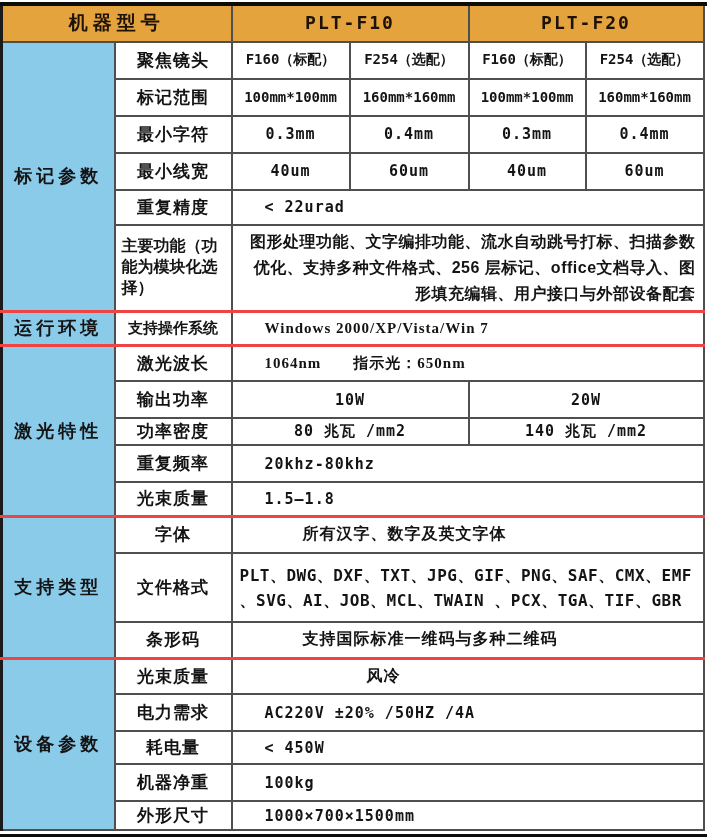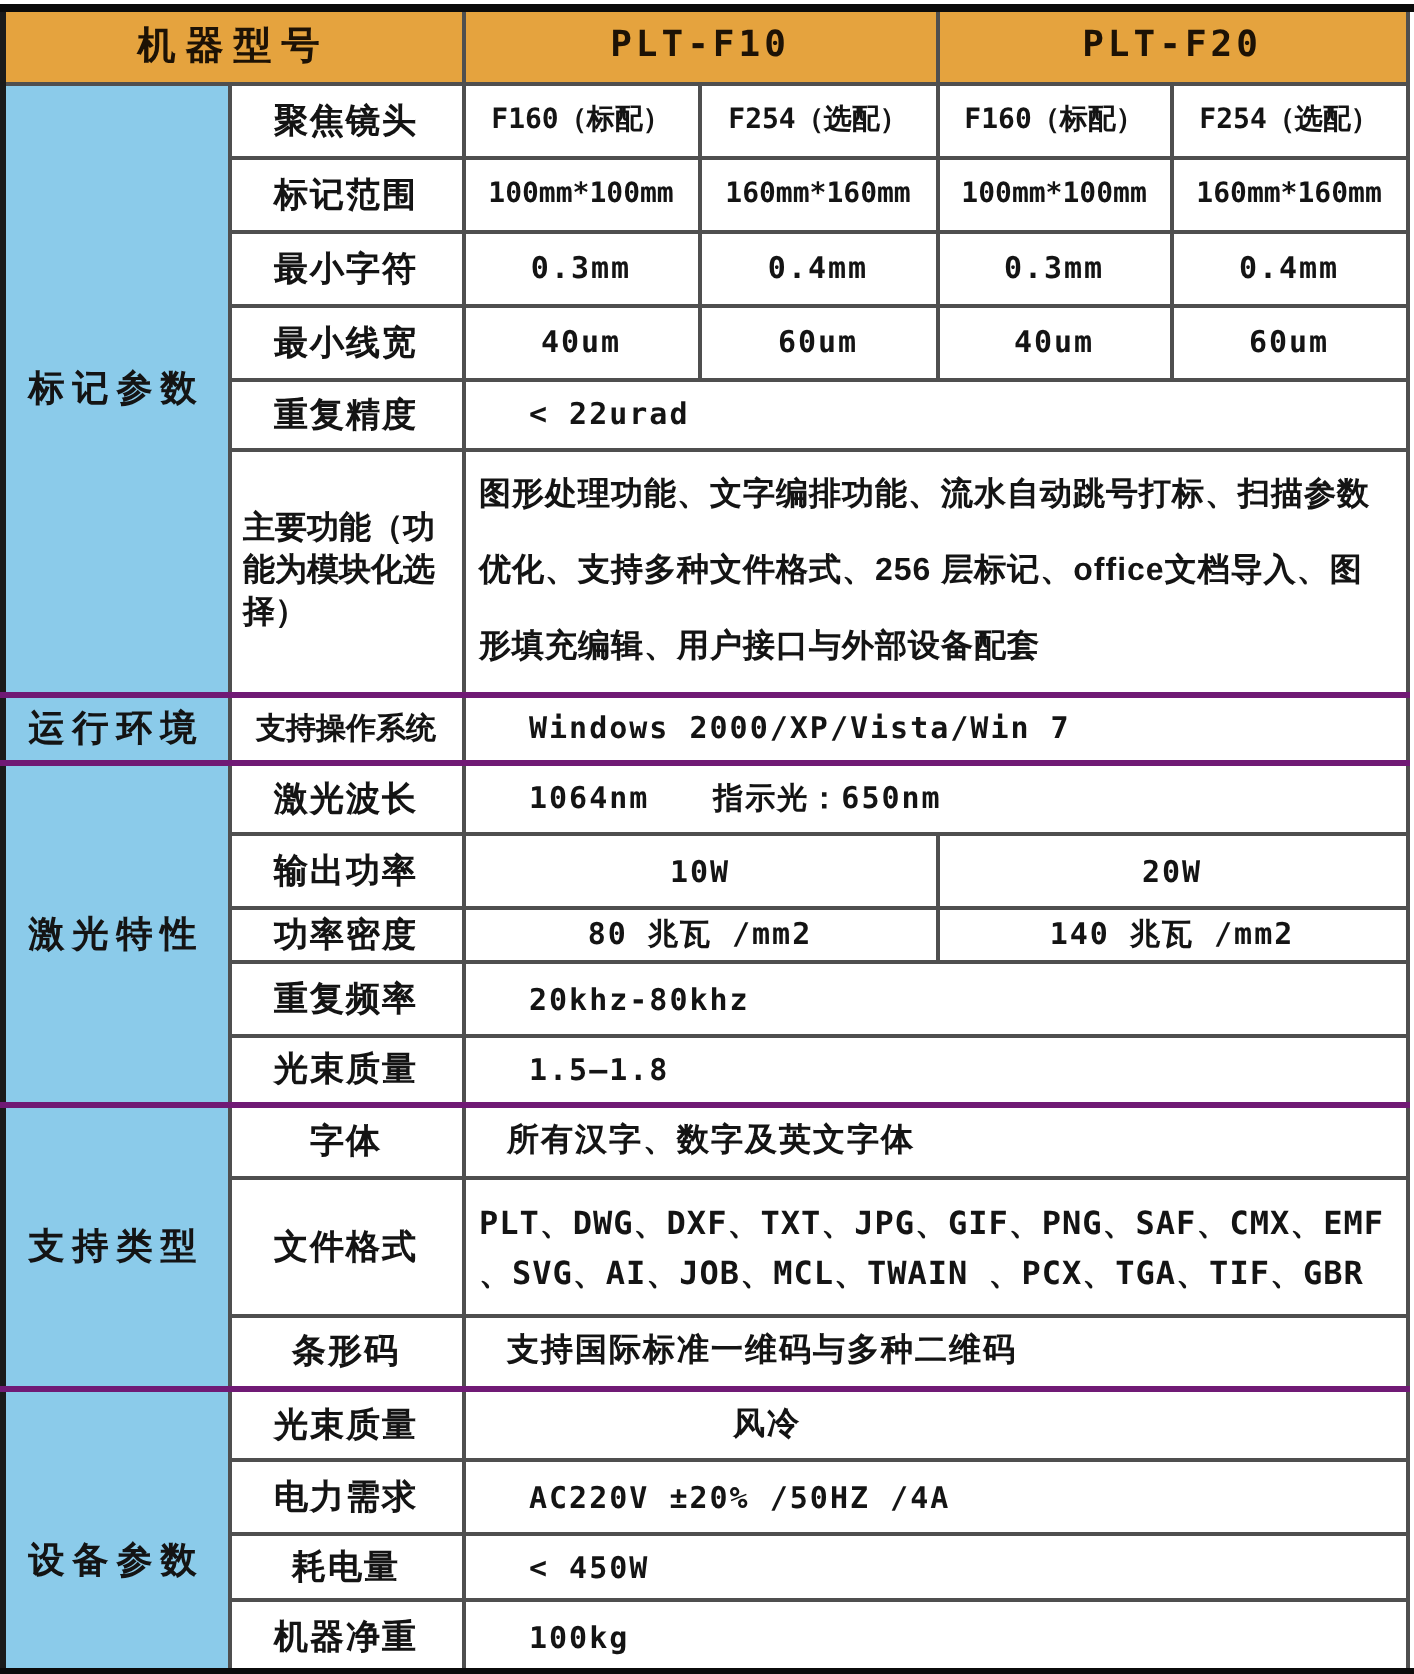--- a/index.html
+++ b/index.html
@@ -23,21 +23,21 @@
     border-right: 2px solid #4f4f4f;
     border-top: 3px solid #0b0b0b;
   }
   td {
     border: 2px solid #4f4f4f;
     font-weight: bold;
     vertical-align: middle;
     overflow: hidden;
     padding: 1px 2px;
   }
-  .sec-top td, td.sec-top { border-top: 3px solid #701a75; }
+  .sec-top td, td.sec-top { border-top: 3px solid #ef4444; font-family: Liberation Serif, serif; }
   .hdr {
     background: var(--header_bg, #E5A33E);
     text-align: center; font-size: 19px; letter-spacing: 5px;
     color: #1d1205;
   }
   .hdr-model {
     letter-spacing: 2px;
     font-family: "DejaVu Sans Mono", "Liberation Mono", monospace;
     font-size: 18px;
   }
@@ -50,29 +50,29 @@
   .param-tight { letter-spacing: 0; font-size: 15px; padding-left: 1px; padding-right: 1px; }
   .val {
     text-align: center; font-size: 15px; letter-spacing: 1px;
     font-family: "DejaVu Sans Mono", "Liberation Mono", monospace;
   }
   .val-sm { font-size: 14px; letter-spacing: 0; }
   .vall {
     text-align: left; padding-left: 32px; font-size: 15px; letter-spacing: 1px;
     font-family: "DejaVu Sans Mono", "Liberation Mono", monospace;
   }
-  .vall-48 { padding-left: 21px; font-size: 16px; }
+  .vall-48 { padding-left: 70px; font-size: 16px; }
   .vall-cool { padding-left: 134px; font-size: 16px; margin-left: 16px; }
   .wrap {
     text-align: left; padding: 3px 7px;
     font-size: 16px; line-height: 25px; letter-spacing: 0.5px;
     font-family: "DejaVu Sans Mono", "Liberation Mono", monospace;
     white-space: normal; word-break: break-all;
   }
-  .wrap-cn { font-family: "Liberation Sans", sans-serif; letter-spacing: 0.5px; line-height: 38px; }
+  .wrap-cn { font-family: "Liberation Sans", sans-serif; letter-spacing: 0.5px; line-height: 26px; text-align: right; }
 </style>
 </head>
 <body>
 
 <div class="sheet">
   <div class="top-bar"></div>
 
   <table class="spec">
     <colgroup>
       <col style="width:113px">

